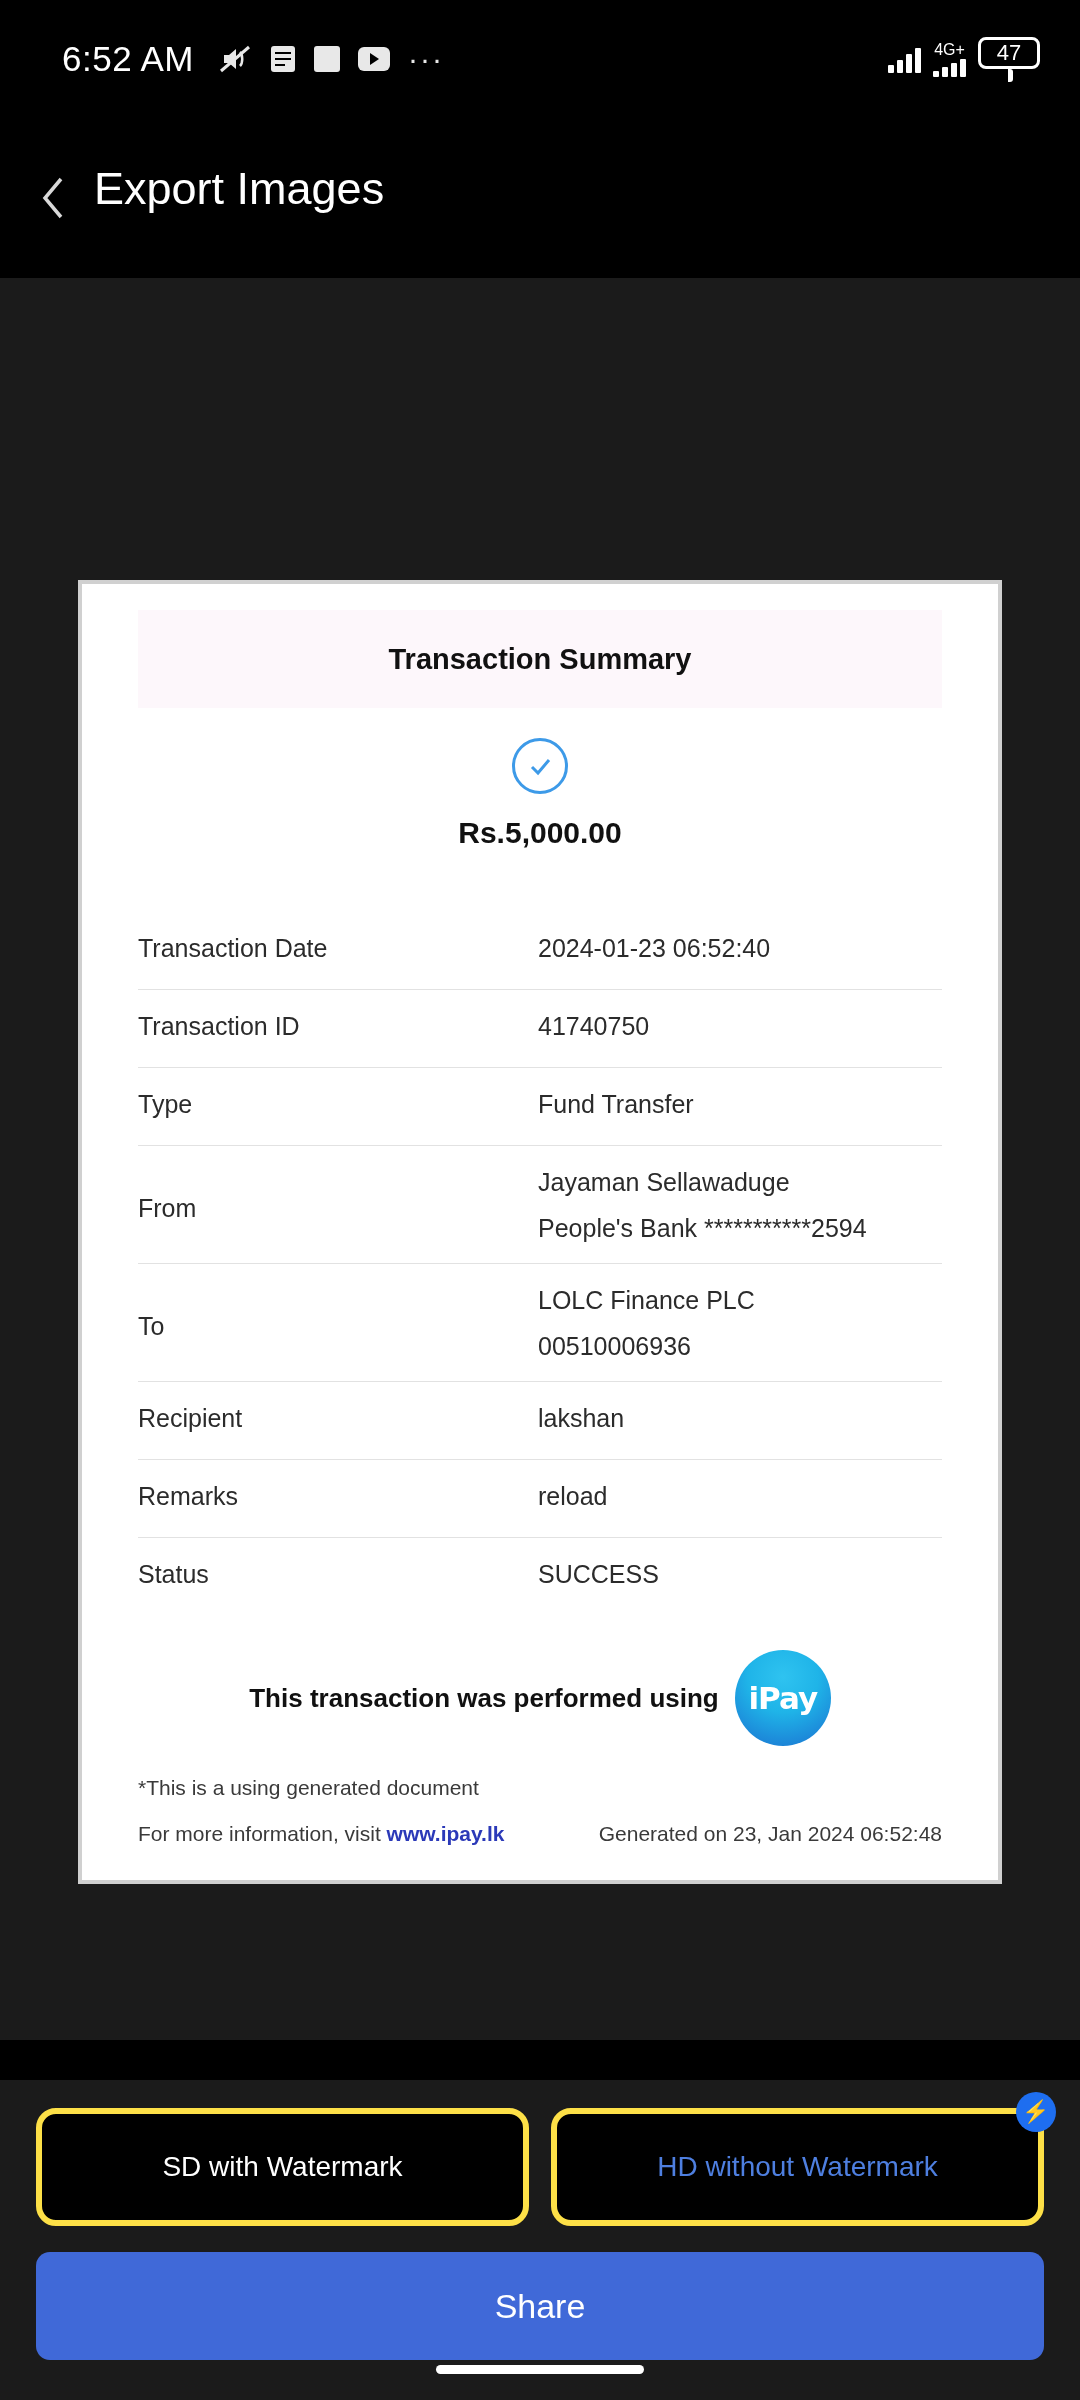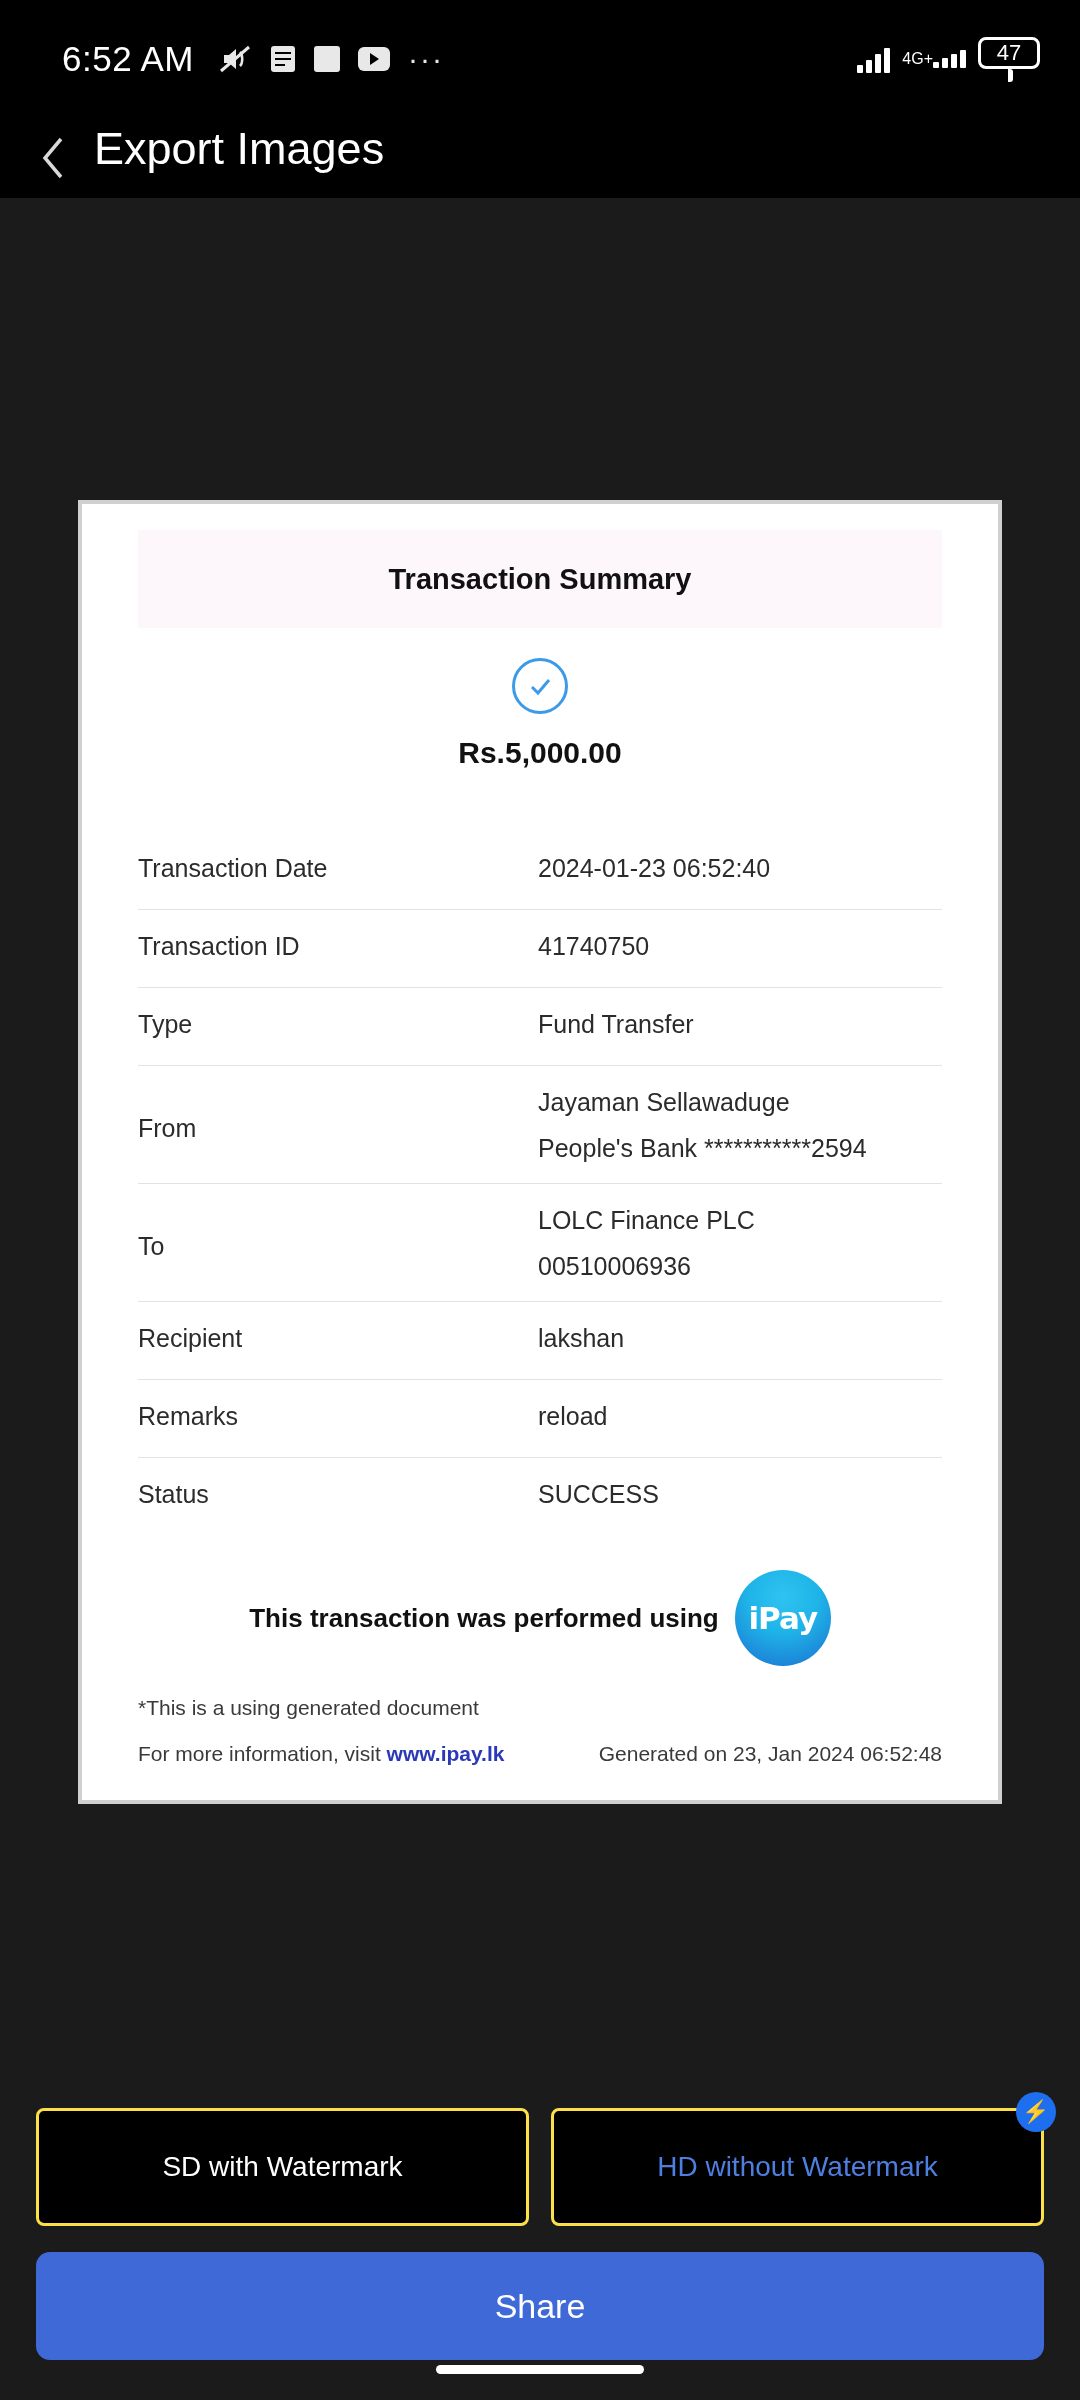--- a/index.html
+++ b/index.html
@@ -6,21 +6,21 @@
   html, body {
     width: 1080px; height: 2400px;
     background: #000;
     font-family: "Liberation Sans", sans-serif;
     overflow: hidden;
   }
   .screen {
     position: relative;
     width: 1080px; height: 2400px;
     background: #000;
-    display: flex; flex-direction: column;
+    display: flex; flex-direction: column; gap: 40px;
   }
 
   
   .statusbar {
     height: 118px;
     flex: 0 0 118px;
     display: flex; align-items: center;
     padding: 0 40px 0 62px;
     color: #fff;
     background: #000;
@@ -54,21 +54,21 @@
     border-bottom: 6px solid transparent;
   }
   .icon-dots { color: #e8e8e8; font-size: 30px; letter-spacing: 2px; line-height: 1; }
 
   .sig-bars { display: flex; align-items: flex-end; gap: 3px; height: 28px; }
   .sig-bars i { display: block; width: 6px; background: #fff; border-radius: 1px; }
   .sig-bars i:nth-child(1) { height: 8px; }
   .sig-bars i:nth-child(2) { height: 13px; }
   .sig-bars i:nth-child(3) { height: 19px; }
   .sig-bars i:nth-child(4) { height: 25px; }
-  .net-group { display: flex; flex-direction: row; align-items: center; }
+  .net-group { display: flex; flex-direction: column; align-items: center; }
   .net-label { font-size: 16px; color: #fff; line-height: 1; margin-bottom: 1px; }
   .battery {
     display: flex; align-items: center; flex-direction: column;
   }
   .batt-body {
     width: 62px; height: 32px; border: 3px solid #fff; border-radius: 8px;
     display: flex; align-items: center; justify-content: center;
     color: #fff; font-size: 22px;
   }
   .batt-tip {
@@ -183,22 +183,22 @@
   .bottom {
     flex: 0 0 320px;
     background: #1b1b1b;
     padding: 28px 36px 0 36px;
     position: relative;
   }
   .opt-row { display: flex; gap: 22px; position: relative; }
   .opt {
     flex: 1 1 0;
     height: 118px;
-    border: 3px solid #fde047;
-    border-radius: 8px;
+    border: 6px solid #fde047;
+    border-radius: 20px;
     display: flex; align-items: center; justify-content: center;
     font-size: 28px;
     color: #fff;
     background: #000;
   }
   .opt.hd { color: #4e7fe0; }
   .badge-bolt {
     position: absolute;
     right: -12px; top: -16px;
     width: 40px; height: 40px; border-radius: 50%;

